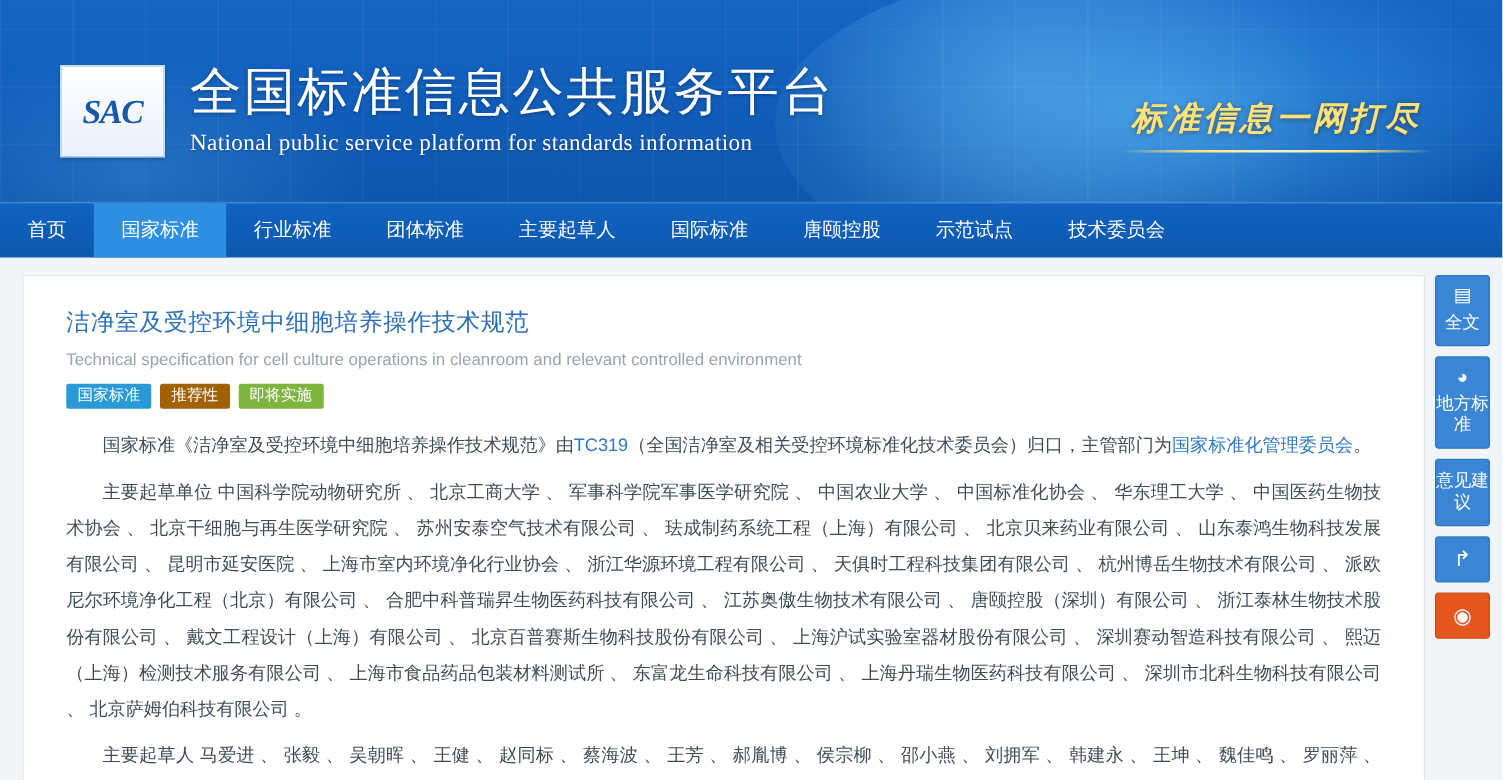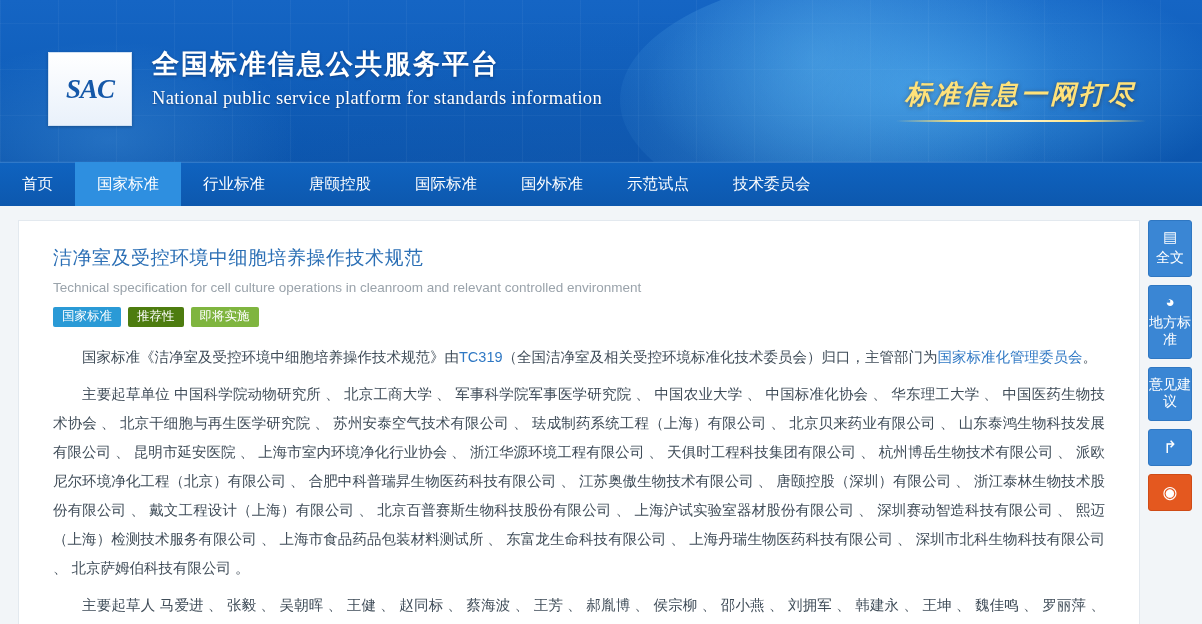--- a/index.html
+++ b/index.html
@@ -57,22 +57,22 @@
     font-style: italic;
     font-size: 27px;
     color: #1558a8;
     letter-spacing: -1px;
   }
 
   .title-block {
     position: absolute; left: 152px; top: 48px;
   }
   .title-cn {
-    font-size: 27px;
-    font-weight: bold;
+    font-size: 41px;
+    font-weight: normal;
     color: #ffffff;
     letter-spacing: 2px;
     line-height: 1.25;
     text-shadow: 0 1px 3px rgba(0,20,60,0.45);
   }
   .title-en {
     margin-top: 6px;
     font-size: 18.5px;
     color: #ffffff;
     font-family: "Liberation Serif", serif;
@@ -149,21 +149,21 @@
     display: flex; gap: 7px;
   }
   .tag {
     font-size: 12.5px;
     color: #ffffff;
     padding: 3px 9px 4px 9px;
     border-radius: 2px;
     line-height: 1;
   }
   .tag.t1 { background: #2a9ad6; }
-  .tag.t2 { background: #4d7c0f; }
+  .tag.t2 { background: #a16207; }
   .tag.t3 { background: #7fb53f; }
 
   .body-text {
     margin-top: 16px;
     font-size: 14.5px;
     color: #3f4c58;
     line-height: 2.0;
     text-align: justify;
   }
   .body-text p { margin: 0 0 8px 0; text-indent: 2em; }
@@ -228,23 +228,24 @@
   <div class="slogan">
     <div class="slogan-text">标准信息一网打尽</div>
     <div class="slogan-rule"></div>
   </div>
 </div>
 
 <div class="navbar">
   <div class="nav-item">首页</div>
   <div class="nav-item active">国家标准</div>
   <div class="nav-item">行业标准</div>
+  <div class="nav-item">团体标准</div>
+  <div class="nav-item">主要起草人</div>
+  <div class="nav-item">国际标准</div>
   <div class="nav-item">唐颐控股</div>
-  <div class="nav-item">国际标准</div>
-  <div class="nav-item">国外标准</div>
   <div class="nav-item">示范试点</div>
   <div class="nav-item">技术委员会</div>
 </div>
 
 <div class="page">
 
   <div class="card">
     <div class="doc-title-cn">洁净室及受控环境中细胞培养操作技术规范</div>
     <div class="doc-title-en">Technical specification for cell culture operations in cleanroom and relevant controlled environment</div>
 

